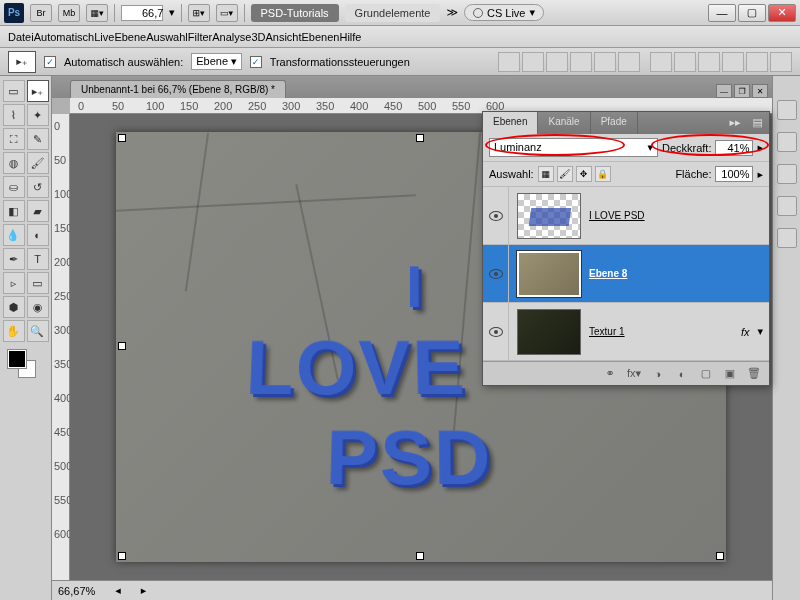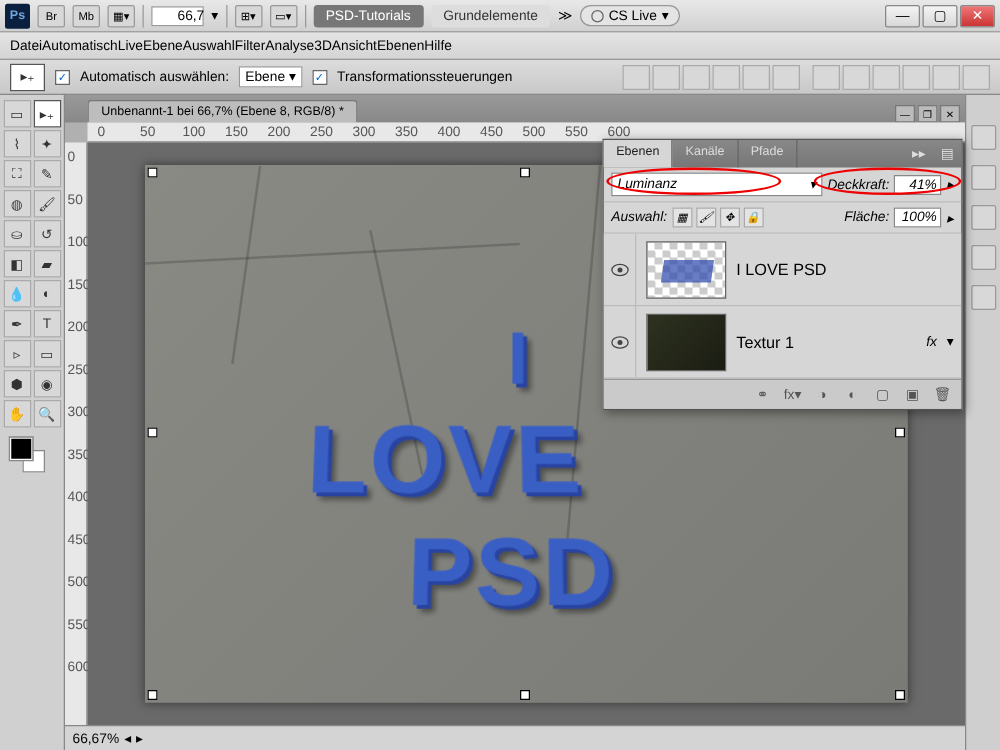--- a/index.html
+++ b/index.html
@@ -36,45 +36,45 @@
 .ruler-v { position: absolute; left: 0; top: 38px; width: 18px; bottom: 20px; background: #e8e8e8; border-right: 1px solid #888; font-size: 8px; color: #555; }
 .ruler-v span { position: absolute; left: 2px; writing-mode: horizontal-tb; }
 .canvas-wrap { position: absolute; left: 18px; top: 38px; right: 0; bottom: 20px; background: #6a6a6a; overflow: hidden; display: flex; align-items: center; justify-content: center; }
 .canvas { width: 610px; height: 430px; background: linear-gradient(135deg,#8a8a85,#7a7a76); position: relative; box-shadow: 0 0 8px rgba(0,0,0,.5); }
 .crack { position: absolute; background: rgba(0,0,0,.18); }
 .text3d { position: absolute; color: #3a5fc4; font-weight: 900; font-family: Arial Black, sans-serif; text-shadow: 3px 3px 0 #2843a0, 6px 6px 4px rgba(0,0,0,.4); transform: perspective(400px) rotateX(8deg); letter-spacing: 2px; }
 .t1 { left: 290px; top: 120px; font-size: 60px; }
 .t2 { left: 130px; top: 190px; font-size: 78px; }
 .t3 { left: 210px; top: 280px; font-size: 78px; }
 .handle { position: absolute; width: 8px; height: 8px; background: #fff; border: 1px solid #000; }
-.status { position: absolute; left: 0; bottom: 0; right: 0; height: 20px; background: #d4d4d4; border-top: 1px solid #888; display: flex; align-items: center; padding: 0 6px; gap: 4px; font-size: 10px; }
+.status { position: absolute; left: 0; bottom: 0; right: 0; height: 20px; background: #d4d4d4; border-top: 1px solid #888; display: flex; align-items: center; padding: 0 6px; gap: 20px; font-size: 10px; }
 .panel-dock { width: 28px; background: #cfcfcf; border-left: 1px solid #888; display: flex; flex-direction: column; align-items: center; padding-top: 24px; gap: 12px; }
 .dock-icon { width: 20px; height: 20px; background: #d8d8d8; border: 1px solid #999; border-radius: 2px; }
 .layers-panel { position: absolute; left: 482px; top: 111px; width: 288px; background: #d6d6d6; border: 1px solid #555; box-shadow: 2px 2px 8px rgba(0,0,0,.4); z-index: 50; }
 .panel-tabs { height: 22px; background: linear-gradient(#888,#777); display: flex; }
 .ptab { padding: 4px 10px; color: #ddd; font-size: 10px; border-right: 1px solid #666; }
 .ptab.active { background: #d6d6d6; color: #222; }
-.panel-row { display: flex; align-items: center; padding: 4px 6px; gap: 4px; border-bottom: 1px solid #bbb; font-style: italic; }
+.panel-row { display: flex; align-items: center; padding: 4px 6px; gap: 4px; border-bottom: 1px solid #bbb; }
 .blend-select { flex: 1; background: #fff; border: 1px solid #888; padding: 2px 4px; position: relative; }
 .red-ellipse { position: absolute; border: 2px solid #e00; border-radius: 50%; pointer-events: none; }
 .opacity-field { width: 38px; background: #fff; border: 1px solid #888; padding: 1px 3px; text-align: right; }
 .lock-icons { display: flex; gap: 3px; }
 .lock-ic { width: 16px; height: 16px; border: 1px solid #aaa; background: #e4e4e4; font-size: 9px; display: flex; align-items: center; justify-content: center; }
 .layer-list { max-height: 210px; overflow: hidden; background: #d6d6d6; }
 .layer-row { display: flex; align-items: center; height: 58px; border-bottom: 1px solid #bbb; }
 .layer-row.sel { background: #2f7dd1; color: #fff; }
 .eye-col { width: 26px; display: flex; justify-content: center; border-right: 1px solid #bbb; height: 100%; align-items: center; }
 .eye { width: 14px; height: 10px; border: 1px solid #444; border-radius: 50%; position: relative; }
 .eye::after { content: ""; position: absolute; left: 4px; top: 2px; width: 4px; height: 4px; background: #444; border-radius: 50%; }
 .thumb { width: 64px; height: 46px; margin: 0 8px; border: 1px solid #666; background: #ccc; }
 .thumb.checker { background: repeating-conic-gradient(#ccc 0 25%, #fff 0 50%) 0 0/12px 12px; position: relative; }
 .thumb.checker::after { content: ""; position: absolute; left: 12px; top: 14px; width: 40px; height: 18px; background: rgba(40,70,170,.7); transform: skewX(-8deg); }
 .thumb.tex1 { background: linear-gradient(135deg,#9b9173,#7a7258); border: 2px solid #fff; outline: 1px solid #333; }
 .thumb.tex2 { background: linear-gradient(135deg,#2e3220,#1a1d12); }
-.layer-name { flex: 1; font-size: 13px; }
+.layer-name { flex: 1; font-size: 10px; text-decoration: underline; }
 .panel-footer { height: 24px; background: #cacaca; border-top: 1px solid #999; display: flex; align-items: center; justify-content: flex-end; gap: 6px; padding: 0 6px; }
 .pf-ic { width: 18px; height: 16px; color: #555; display: flex; align-items: center; justify-content: center; font-size: 11px; }
 .cslive { display: flex; align-items: center; gap: 4px; border: 1px solid #999; border-radius: 10px; padding: 1px 8px; background: #e4e4e4; }
 .cslive-dot { width: 10px; height: 10px; border: 1px solid #666; border-radius: 50%; }
 .doc-close-icons { margin-left: auto; display: flex; gap: 2px; padding-right: 4px; }
 .doc-ci { width: 16px; height: 14px; background: #bbb; border: 1px solid #777; font-size: 8px; display: flex; align-items: center; justify-content: center; }
 </style>
 </head>
 <body>
 
@@ -282,20 +282,27 @@
     <span>▸</span>
   </div>
   <div class="layer-list">
     <div class="layer-row">
       <div class="eye-col">
           <div class="eye"></div>
         </div>
       <div class="thumb checker"></div>
       <div class="layer-name">I LOVE PSD</div>
     </div>
+    <div class="layer-row sel">
+      <div class="eye-col">
+          <div class="eye"></div>
+        </div>
+      <div class="thumb tex1"></div>
+      <div class="layer-name" style="font-weight:bold">Ebene 8</div>
+    </div>
     <div class="layer-row">
       <div class="eye-col">
           <div class="eye"></div>
         </div>
       <div class="thumb tex2"></div>
       <div class="layer-name">Textur 1</div>
       <span style="margin-right:8px;font-style:italic">fx</span>
       <span style="margin-right:6px">▾</span>
     </div>
   </div>

